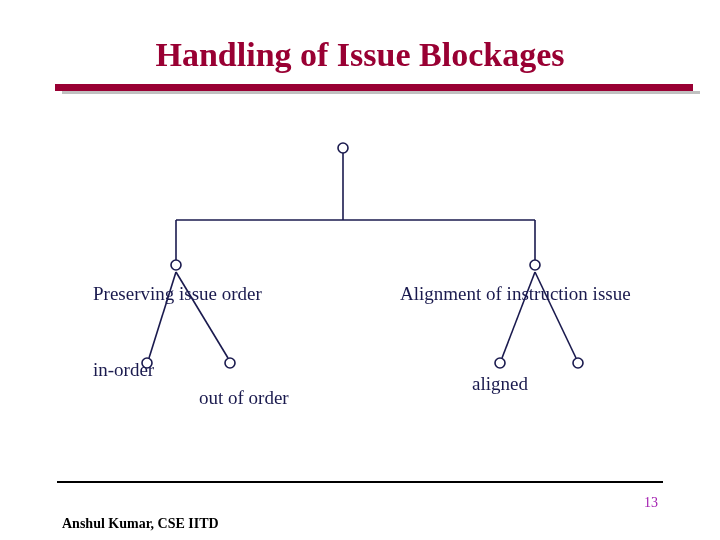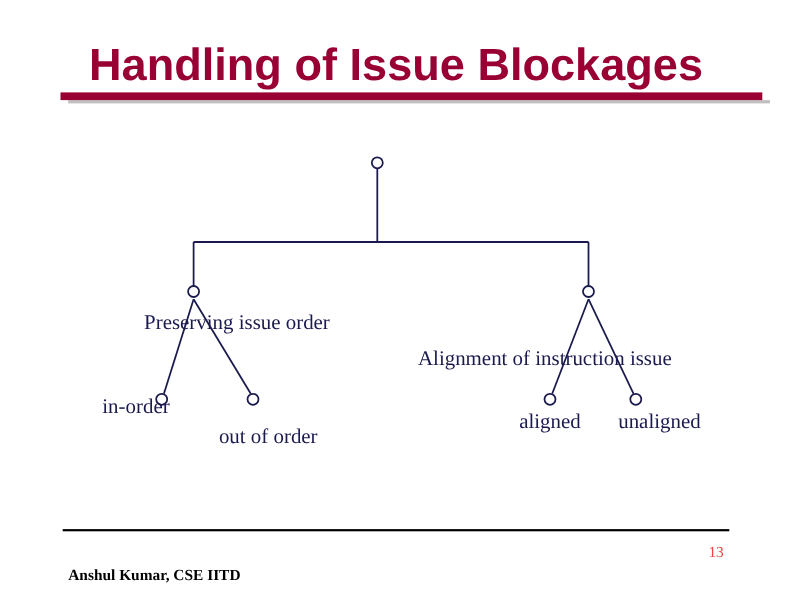--- a/index.html
+++ b/index.html
@@ -18,22 +18,22 @@
     position: relative;
     width: 720px;
     height: 540px;
   }
   .title {
     position: absolute;
     top: 36px;
     left: 0;
     width: 720px;
     text-align: center;
-    font-family: Liberation Sans, sans-serif;
-    font-size: 41px;
+    font-family: Liberation Serif, serif;
+    font-size: 34px;
     font-weight: bold;
     color: #990033;
     letter-spacing: 0px;
   }
   .title-rule {
     position: absolute;
     left: 55px;
     top: 84px;
     width: 638px;
     height: 7px;
@@ -61,22 +61,22 @@
     left: 0;
     top: 0;
   }
   .node-label {
     position: absolute;
     font-family: "Liberation Serif", serif;
     font-size: 19px;
     color: #1a1a4e;
     white-space: nowrap;
   }
-  .lbl-preserving { left: 93px;  top: 163px; margin-left: 38px; }
-  .lbl-alignment  { left: 380px; top: 163px; margin-top: 33px; }
+  .lbl-preserving { left: 93px;  top: 163px; }
+  .lbl-alignment  { left: 400px; top: 163px; }
   .lbl-inorder    { left: 93px;  top: 239px; }
   .lbl-outoforder { left: 186px; top: 267px; margin-left: 13px; }
   .lbl-aligned    { left: 472px; top: 253px; }
   .lbl-unaligned  { left: 562px; top: 253px; }
 
   
   .footer-rule {
     position: absolute;
     left: 57px;
     top: 481px;
@@ -92,21 +92,21 @@
     font-size: 14px;
     font-weight: bold;
     color: #000000;
   }
   .page-number {
     position: absolute;
     left: 644px;
     top: 495px;
     font-family: "Liberation Serif", serif;
     font-size: 14px;
-    color: #ef4444;
+    color: #a21caf;
   }
 </style>
 </head>
 <body>
 
 <div class="slide">
 
   <div class="title">Handling of Issue Blockages</div>
   <div class="title-rule-shadow"></div>
   <div class="title-rule"></div>
@@ -134,20 +134,19 @@
       <circle cx="230" cy="243" r="5" fill="#ffffff" stroke="#1a1a4e" stroke-width="1.6"></circle>
       <circle cx="500" cy="243" r="5" fill="#ffffff" stroke="#1a1a4e" stroke-width="1.6"></circle>
       <circle cx="578" cy="243" r="5" fill="#ffffff" stroke="#1a1a4e" stroke-width="1.6"></circle>
     </svg>
 
     <div class="node-label lbl-preserving">Preserving issue order</div>
     <div class="node-label lbl-alignment">Alignment of instruction  issue</div>
     <div class="node-label lbl-inorder">in-order</div>
     <div class="node-label lbl-outoforder">out of order</div>
     <div class="node-label lbl-aligned">aligned</div>
-    <div class="node-label lbl-unaligned">unaligned</div>
   </div>
 
   <div class="footer-rule"></div>
   <div class="footer-text">Anshul Kumar, CSE IITD</div>
   <div class="page-number">13</div>
 
 </div>
 
 </body></html>

